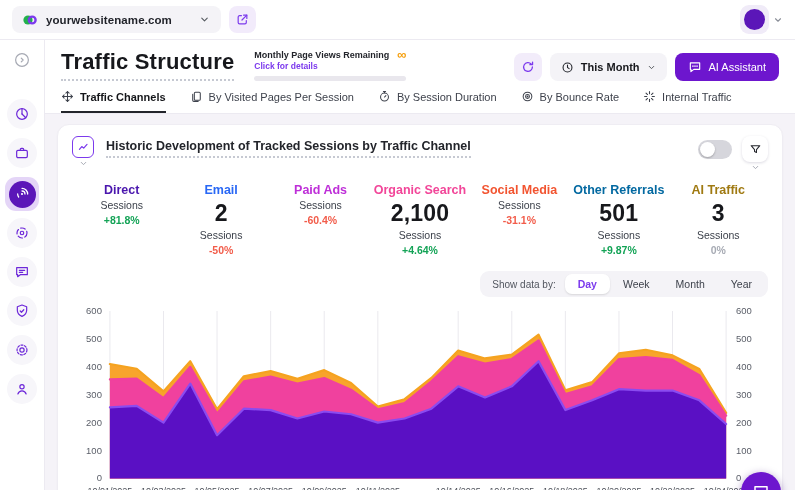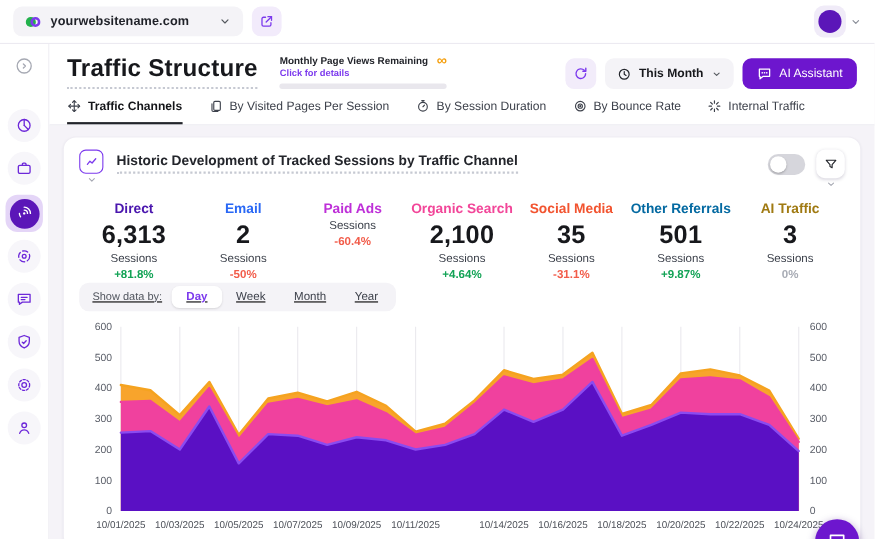--- a/index.html
+++ b/index.html
@@ -67,21 +67,21 @@
   .filter-wrap { display:flex; flex-direction:column; align-items:center;}
   .filter-btn { width:26px; height:26px; border-radius:8px; background:#fff; box-shadow:0 1px 3px rgba(20,10,60,.15); color:#23252B; display:grid; place-items:center; cursor:pointer;}
   .mini-chev { color:#A6A9B3; margin-top:1px;}
 
   .stats { display:grid; grid-template-columns:repeat(7,1fr); text-align:center; margin-top:11px;}
   .stat-label { font-size:12.5px; font-weight:700; }
   .stat-value { font-size:23px; font-weight:700; color:#17181C; margin-top:3px; letter-spacing:.2px;}
   .stat-unit { font-size:10.5px; color:#3A3F49; margin-top:2px;}
   .stat-delta { font-size:10.5px; font-weight:700; margin-top:3px;}
 
-  .showdata-row { display:flex; justify-content:flex-start; margin-top:1px;text-decoration:underline;}
+  .showdata-row { display:flex; justify-content:flex-end; margin-top:15px;}
   .showdata { display:flex; align-items:center; background:#F4F3F7; border-radius:9px; padding:3px;}
   .showdata-label { font-size:10px; color:#52565F; padding:0 9px;}
   .sd-opt { font-size:10.5px; color:#3E424C; padding:4px 13px; border-radius:7px; cursor:pointer;}
   .sd-opt.selected { background:#fff; color:#7C3AED; font-weight:700; box-shadow:0 1px 2px rgba(0,0,0,.12);}
 
   .chart-area { flex:1; margin-top:4px; }
   .chart-area svg { width:100%; height:100%; display:block;}
 
   .fab { position:absolute; right:14px; bottom:-22px; width:40px; height:40px; border-radius:50%;
          background:#6D16CE; color:#fff; display:grid; place-items:center; box-shadow:0 2px 8px rgba(60,10,120,.4); cursor:pointer; z-index:9;}
@@ -337,21 +337,20 @@
                   <path d="M6 9l6 6 6-6"></path>
                 </svg>
             </span>
           </div>
         </div>
       </div>
 
       <div class="stats">
         <div class="stat">
           <div class="stat-label" style="color: rgb(74, 22, 174);">Direct</div>
-          <div class="stat-value">6,313</div>
           <div class="stat-unit">Sessions</div>
           <div class="stat-delta" style="color: rgb(19, 163, 86);">+81.8%</div>
         </div>
         <div class="stat">
           <div class="stat-label" style="color: rgb(41, 104, 245);">Email</div>
           <div class="stat-value">2</div>
           <div class="stat-unit">Sessions</div>
           <div class="stat-delta" style="color: rgb(242, 92, 74);">-50%</div>
         </div>
         <div class="stat">
@@ -360,21 +359,20 @@
           <div class="stat-delta" style="color: rgb(242, 92, 74);">-60.4%</div>
         </div>
         <div class="stat">
           <div class="stat-label" style="color: rgb(242, 70, 153);">Organic Search</div>
           <div class="stat-value">2,100</div>
           <div class="stat-unit">Sessions</div>
           <div class="stat-delta" style="color: rgb(19, 163, 86);">+4.64%</div>
         </div>
         <div class="stat">
           <div class="stat-label" style="color: rgb(242, 84, 48);">Social Media</div>
-          <div class="stat-value">35</div>
           <div class="stat-unit">Sessions</div>
           <div class="stat-delta" style="color: rgb(242, 92, 74);">-31.1%</div>
         </div>
         <div class="stat">
           <div class="stat-label" style="color: #0369a1;">Other Referrals</div>
           <div class="stat-value">501</div>
           <div class="stat-unit">Sessions</div>
           <div class="stat-delta" style="color: rgb(19, 163, 86);">+9.87%</div>
         </div>
         <div class="stat">

